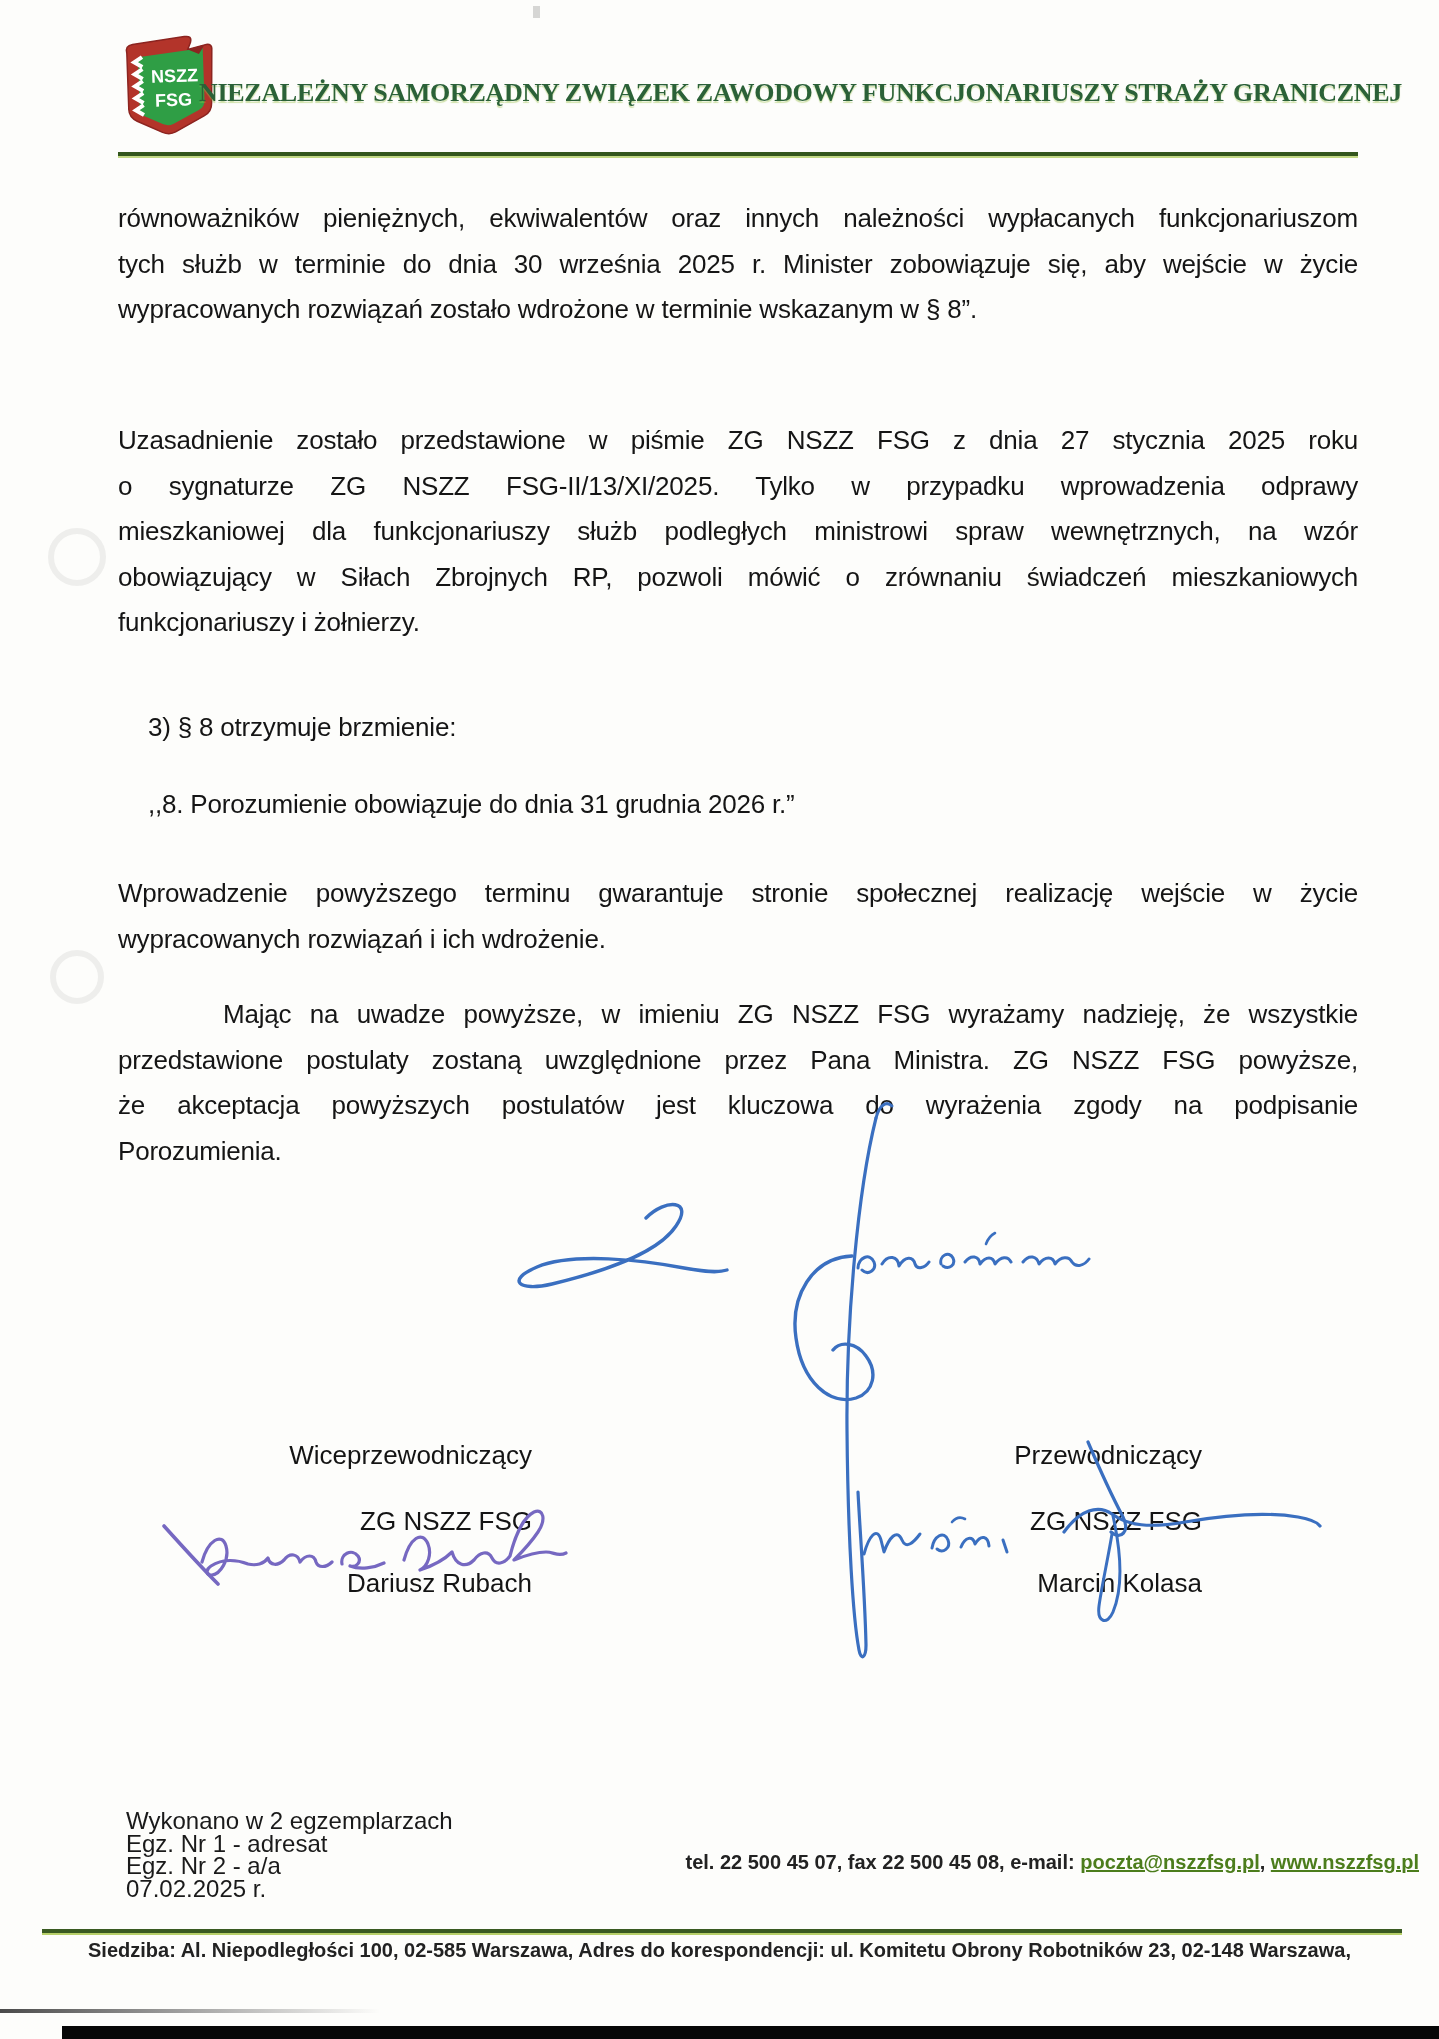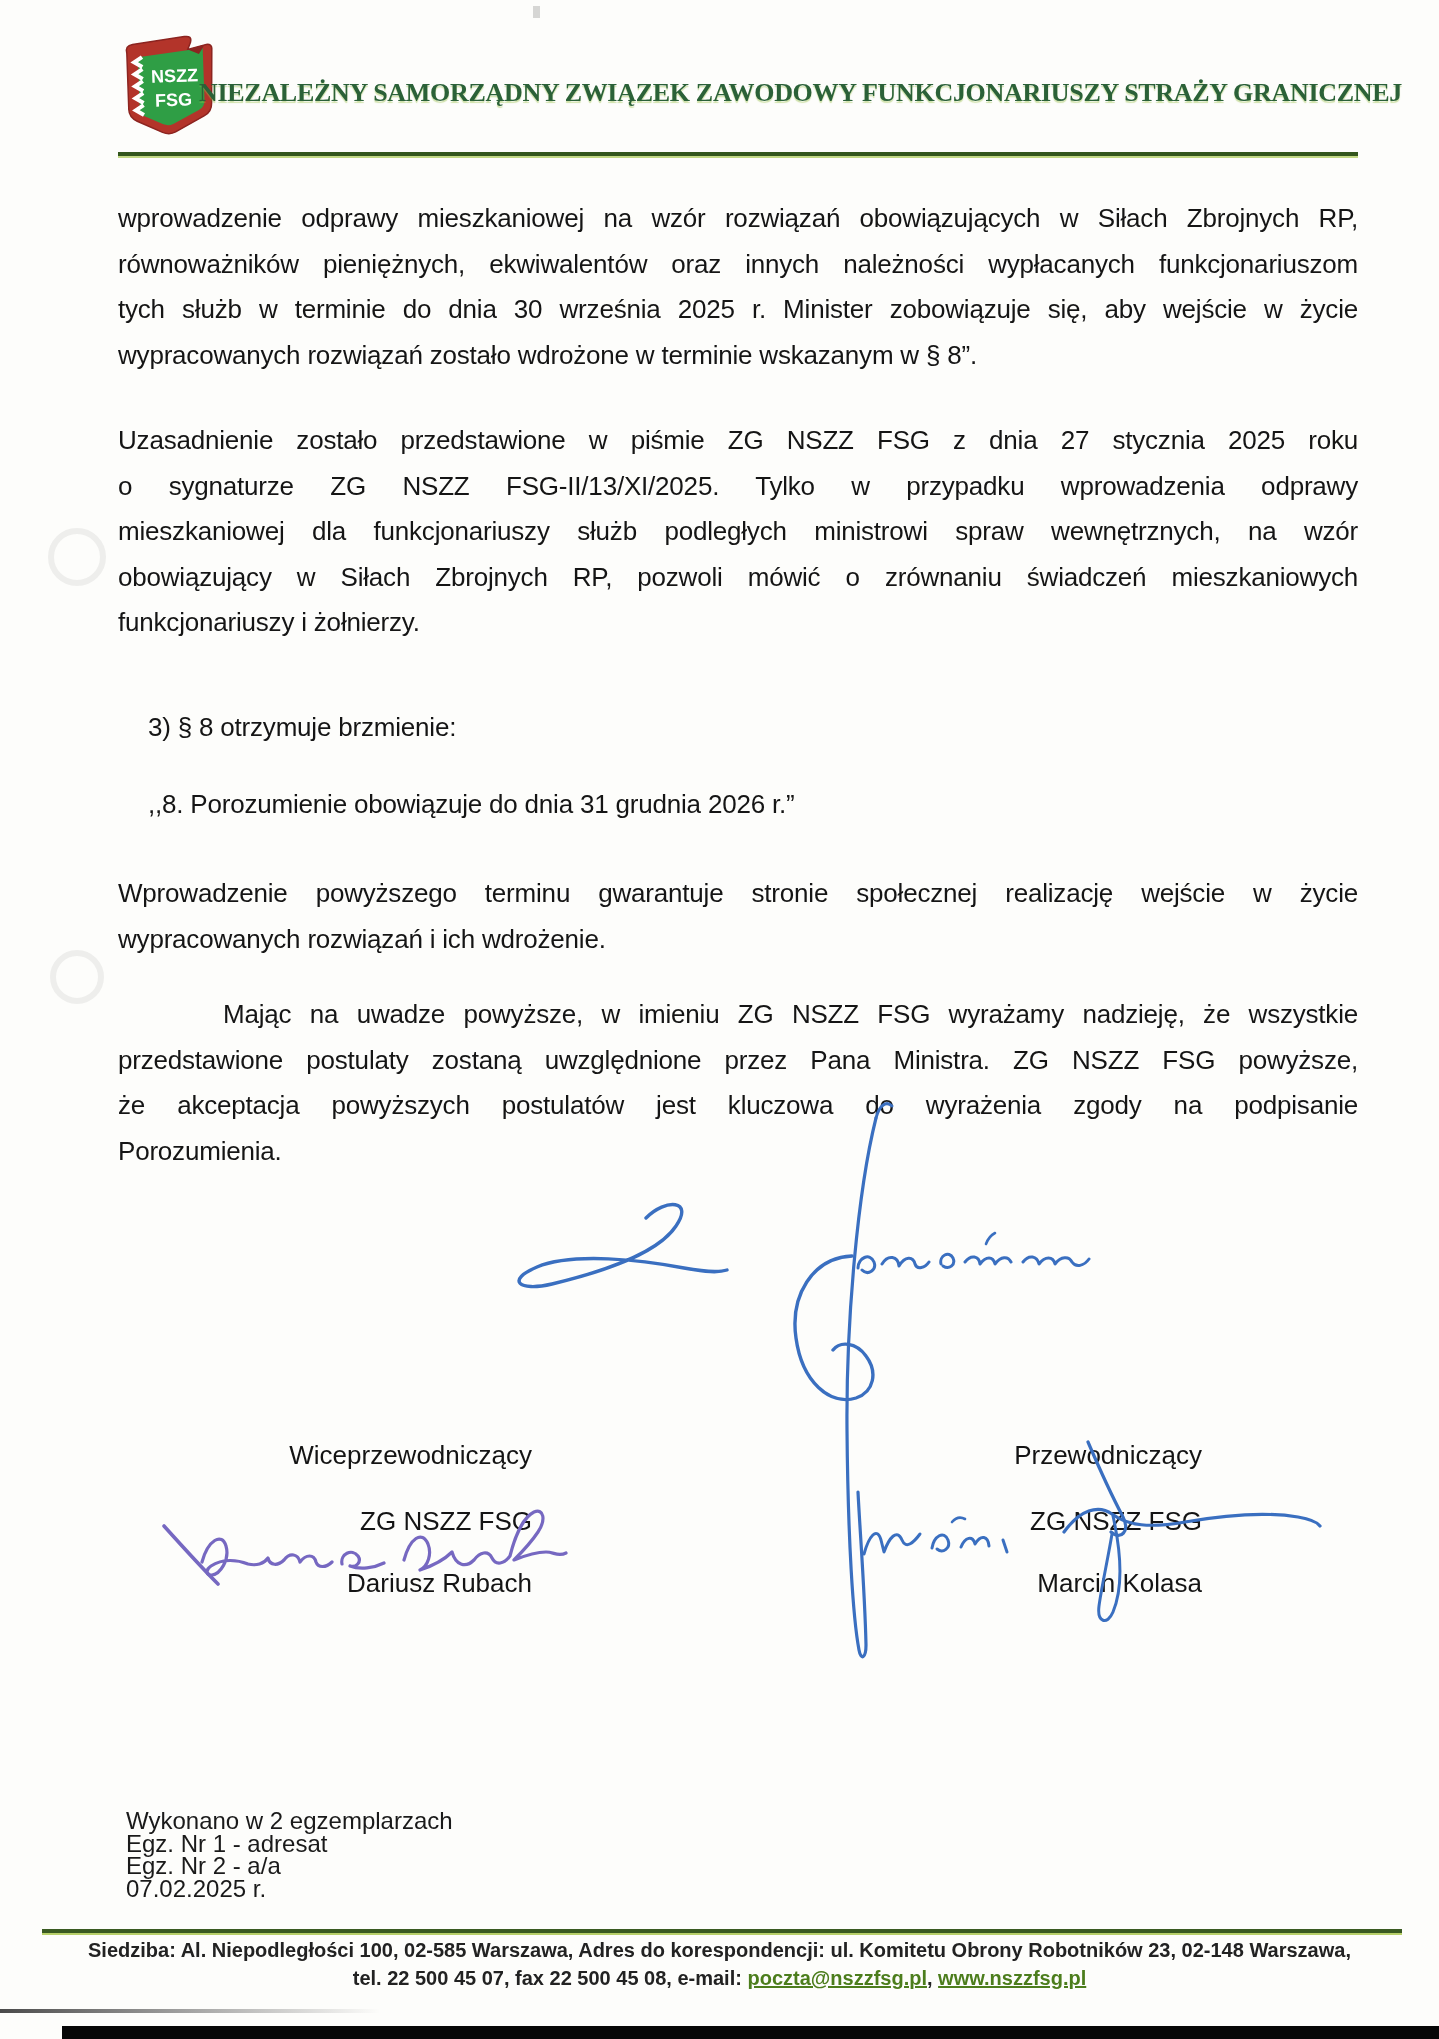--- a/index.html
+++ b/index.html
@@ -57,21 +57,20 @@
     <path d="M31,70 L23,75 L31,80"></path>
   </g>
   <text x="63" y="48" text-anchor="middle" fill="#ffffff" font-family="Liberation Sans, sans-serif" font-size="18" font-weight="bold">NSZZ</text>
   <text x="61" y="72" text-anchor="middle" fill="#ffffff" font-family="Liberation Sans, sans-serif" font-size="18" font-weight="bold">FSG</text>
 </svg>
 
 <div class="abs doc-title">NIEZALEŻNY SAMORZĄDNY ZWIĄZEK ZAWODOWY FUNKCJONARIUSZY STRAŻY GRANICZNEJ</div>
 <div class="abs head-rule"></div>
 
 <div class="para" style="top:196px;">
-  <div class="line">wprowadzenie odprawy mieszkaniowej na wzór rozwiązań obowiązujących w Siłach Zbrojnych RP,</div>
   <div class="line">równoważników pieniężnych, ekwiwalentów oraz innych należności wypłacanych funkcjonariuszom</div>
   <div class="line">tych służb w terminie do dnia 30 września 2025 r. Minister zobowiązuje się, aby wejście w życie</div>
   <div class="line last">wypracowanych rozwiązań zostało wdrożone w terminie wskazanym w § 8”.</div>
 </div>
 
 <div class="para" style="top:418px;">
   <div class="line">Uzasadnienie zostało przedstawione w piśmie ZG NSZZ FSG z dnia 27 stycznia 2025 roku</div>
   <div class="line">o sygnaturze ZG NSZZ FSG-II/13/XI/2025. Tylko w przypadku wprowadzenia odprawy</div>
   <div class="line">mieszkaniowej dla funkcjonariuszy służb podległych ministrowi spraw wewnętrznych, na wzór</div>
   <div class="line">obowiązujący w Siłach Zbrojnych RP, pozwoli mówić o zrównaniu świadczeń mieszkaniowych</div>
@@ -129,18 +128,18 @@
 
 <div class="abs notes">
   <div>Wykonano w 2 egzemplarzach</div>
   <div>Egz. Nr 1 - adresat</div>
   <div>Egz. Nr 2 - a/a</div>
   <div>07.02.2025 r.</div>
 </div>
 
 <div class="abs foot-rule"></div>
 <div class="footline" style="top:1939px;">Siedziba: Al. Niepodległości 100, 02-585 Warszawa, Adres do korespondencji: ul. Komitetu Obrony Robotników 23, 02-148 Warszawa,</div>
-<div class="footline" style="top:1967px;">
+<div class="footline" style="top:1851px;text-align:right;">
   <span>tel. 22 500 45 07, fax 22 500 45 08, e-mail: </span><a class="link">poczta@nszzfsg.pl</a><span>, </span><a class="link">www.nszzfsg.pl</a>
 </div>
 
 <div class="abs graystreak"></div>
 <div class="abs blackbar"></div>
 
 </body></html>

